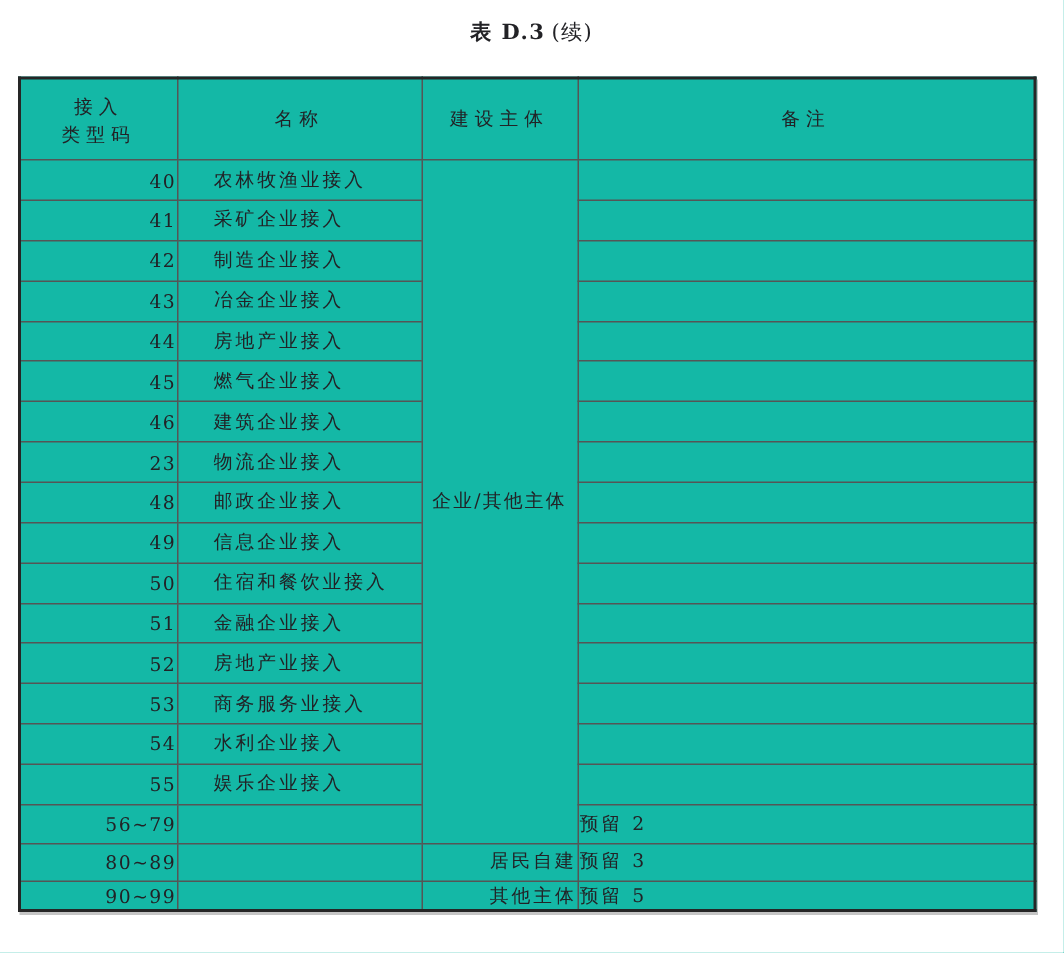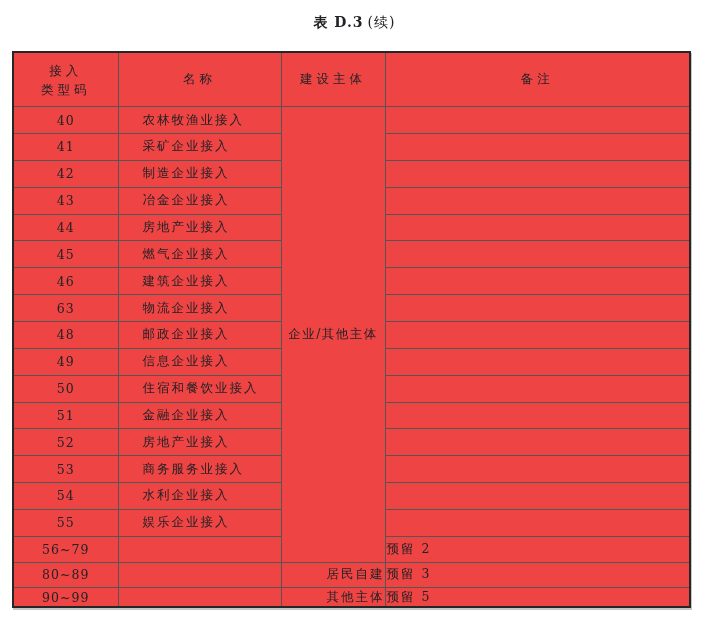--- a/index.html
+++ b/index.html
@@ -32,41 +32,41 @@
     letter-spacing: 1px;
   }
   table.std-table {
     position: absolute;
     top: 51px;
     left: 12px;
     width: 677px;
     height: 557px;
     border-collapse: collapse;
     table-layout: fixed;
-    background: #ef4444;
+    background: #14b8a6;
     border: 2px solid #262626;
     box-shadow: 1px 2px 0 rgba(150,150,150,0.55);
   }
   .std-table th, .std-table td {
     border: 1px solid #555555;
     font-size: 12.5px;
     padding: 0;
     vertical-align: middle;
     overflow: hidden;
     white-space: nowrap;
   }
   .std-table th {
     font-weight: normal;
     text-align: center;
     letter-spacing: 4px;
   }
   tr.header-row { height: 53px; }
   .hdr-line { line-height: 19px; letter-spacing: 4px; }
   .std-table td { letter-spacing: 2px; }
-  td.code { text-align: center; letter-spacing: 1px; }
+  td.code { text-align: right; letter-spacing: 1px; }
   td.name { text-align: left; padding-left: 24px; }
   td.builder-span { text-align: center; letter-spacing: 1.5px; }
   td.builder { text-align: right; padding-left: 6px; }
   td.remark { text-align: left; padding-left: 1px; }
   tr.row-std { height: 26px; }
   tr.row-reserved { height: 25px; }
   tr.row-last { height: 16px; }
 </style>
 </head>
 <body>
@@ -123,21 +123,21 @@
       <td class="code">45</td>
       <td class="name">燃气企业接入</td>
       <td class="remark"></td>
     </tr>
     <tr class="row-std">
       <td class="code">46</td>
       <td class="name">建筑企业接入</td>
       <td class="remark"></td>
     </tr>
     <tr class="row-std">
-      <td class="code">63</td>
+      <td class="code">23</td>
       <td class="name">物流企业接入</td>
       <td class="remark"></td>
     </tr>
     <tr class="row-std">
       <td class="code">48</td>
       <td class="name">邮政企业接入</td>
       <td class="remark"></td>
     </tr>
     <tr class="row-std">
       <td class="code">49</td>

